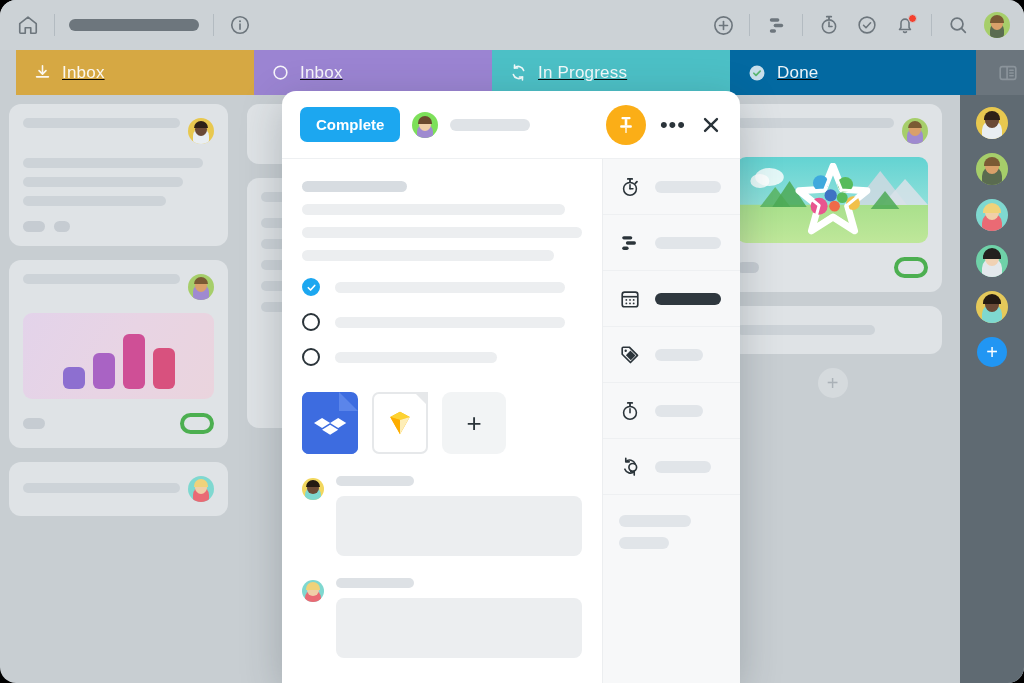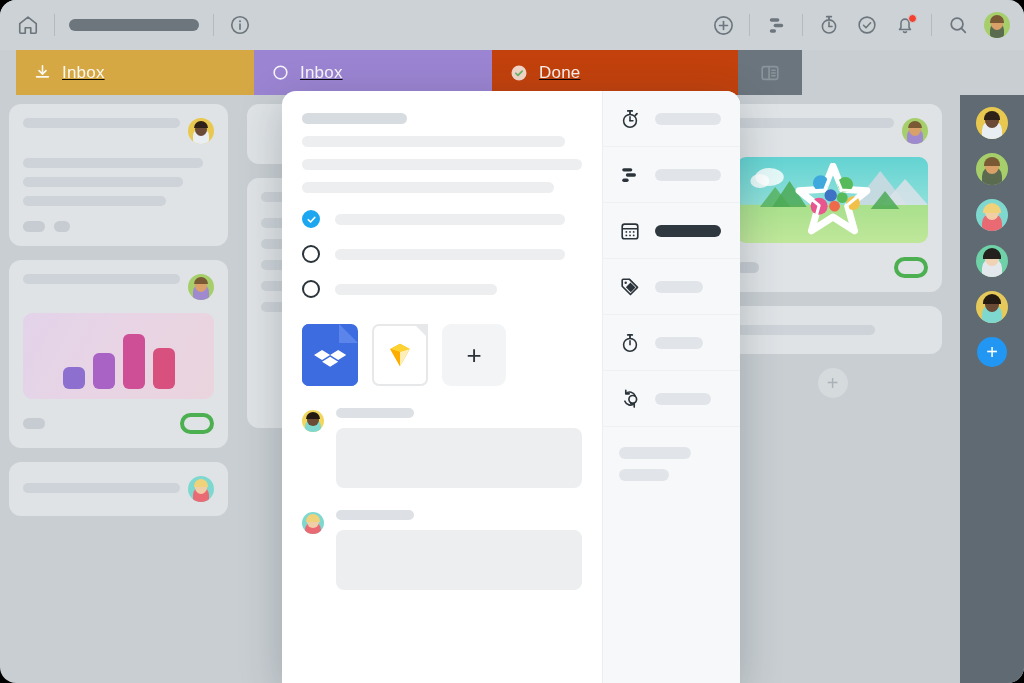--- a/index.html
+++ b/index.html
@@ -219,21 +219,32 @@
       <span class="tab-label">Inbox</span>
     </div>
     <div class="tab" style="width:238px;background:#9b84d2">
       <span>
         <svg width="19" height="19" viewBox="0 0 24 24" fill="none" stroke="#fff" stroke-width="2">
             <circle cx="12" cy="12" r="8"></circle>
           </svg>
       </span>
       <span class="tab-label">Inbox</span>
     </div>
-    <div class="tab" style="width:246px;background:#c2410c">
+    <div class="tab" style="width:238px;background:#4cc0c6">
+      <span>
+        <svg width="19" height="19" viewBox="0 0 24 24" fill="none" stroke="#fff" stroke-width="2" stroke-linecap="round">
+            <path d="M18.5 9.5A7 7 0 0 0 7 6.2"></path>
+            <path d="M5.5 14.5A7 7 0 0 0 17 17.8"></path>
+            <path d="M7 2.6v3.8h3.8"></path>
+            <path d="M17 21.4v-3.8h-3.8"></path>
+          </svg>
+      </span>
+      <span class="tab-label">In Progress</span>
+    </div>
+    <div class="tab" style="width:246px;background:#0369a1">
       <span>
         <svg width="20" height="20" viewBox="0 0 24 24">
             <circle cx="12" cy="12" r="9" fill="#ffffff" opacity=".85"></circle>
             <path d="M8.2 12.3l2.6 2.6 5-5.2" fill="none" stroke="#62bd6e" stroke-width="2.1" stroke-linecap="round" stroke-linejoin="round"></path>
           </svg>
       </span>
       <span class="tab-label">Done</span>
     </div>
     <div class="rail-head">
       <svg width="22" height="22" viewBox="0 0 24 24" fill="none" stroke="#8b949b" stroke-width="1.8">
@@ -389,20 +400,44 @@
       <span style="position:absolute;left:9px;top:6px;width:14px;height:15px;border-radius:50%;background:#6b4a36"></span>
       <span style="position:absolute;left:7px;top:3px;width:18px;height:10px;border-radius:9px 9px 0 0;background:#241a12"></span>
     </div>
     <div class="rail-add">
       <span>+</span>
     </div>
   </div>
 
   <div class="modal">
 
+    <div class="m-head">
+      <button class="btn-complete">Complete</button>
+      <div class="av" style="background:#7de05a">
+        <span style="position:absolute;left:5px;top:12px;width:16px;height:15px;border-radius:8px 8px 4px 4px;background:#9f8ad0"></span>
+        <span style="position:absolute;left:7px;top:6px;width:12px;height:13px;border-radius:50%;background:#f0cfa8"></span>
+        <span style="position:absolute;left:6px;top:4px;width:14px;height:8px;border-radius:7px 7px 0 0;background:#6b4a2e"></span>
+      </div>
+      <div class="sk"></div>
+      <div class="pin-btn">
+        <svg width="22" height="22" viewBox="0 0 24 24" fill="#fff">
+            <rect x="7" y="3.2" width="10" height="2.6" rx="1.1"></rect>
+            <rect x="10.6" y="5.6" width="2.8" height="7"></rect>
+            <rect x="5.6" y="12.4" width="12.8" height="2.6" rx="1.1"></rect>
+            <rect x="11.3" y="14.8" width="1.4" height="6" rx=".7"></rect>
+          </svg>
+      </div>
+      <div class="dots">•••</div>
+      <div class="xbtn">
+        <svg width="22" height="22" viewBox="0 0 24 24" fill="none" stroke="currentColor" stroke-width="2.6" stroke-linecap="round">
+            <line x1="5.5" y1="5.5" x2="18.5" y2="18.5"></line>
+            <line x1="18.5" y1="5.5" x2="5.5" y2="18.5"></line>
+          </svg>
+      </div>
+    </div>
 
     <div class="m-body">
 
       <div class="m-main">
         <div class="d-title"></div>
         <div class="d-line" style="width:94%"></div>
         <div class="d-line" style="width:100%"></div>
         <div class="d-line" style="width:90%"></div>
 
         <div class="chk-row">

